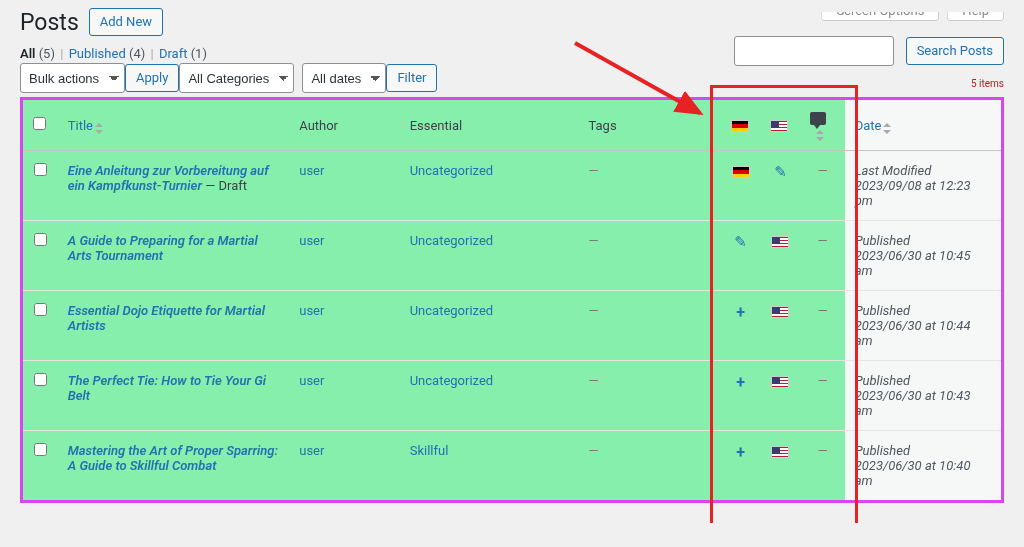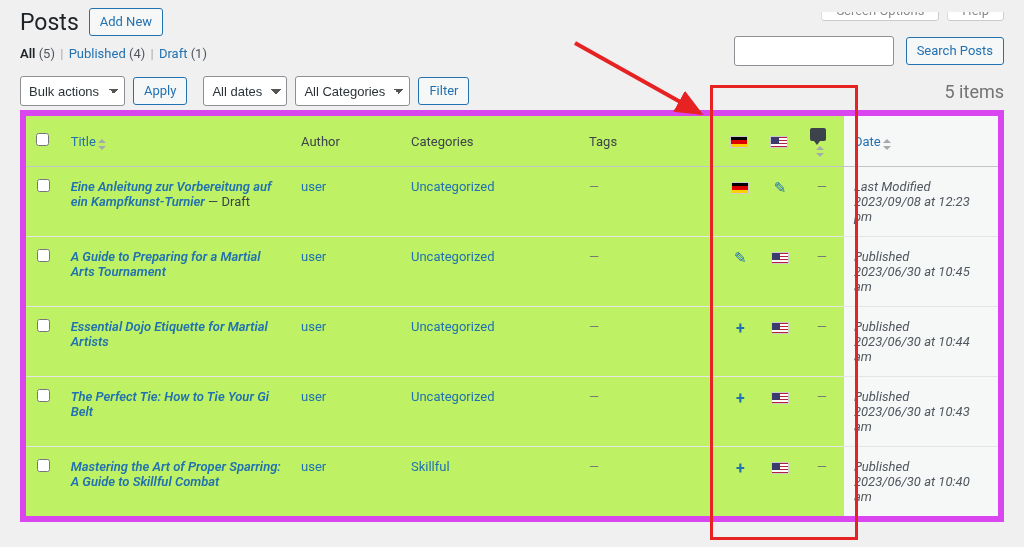--- a/index.html
+++ b/index.html
@@ -29,55 +29,55 @@
   .topright-buttons {
     position: absolute;
     top: 0; right: 20px;
     display: flex; gap: 8px;
   }
   .topright-buttons .btn-ghost {
     background:#fff;border:1px solid #ccc;color:#888;
     padding:2px 14px;border-radius:3px;font-size:13px;
     clip-path: inset(12px 0 0 0);
   }
-  .views { font-size: 13px; margin-bottom: 15px; }
+  .views { font-size: 13px; margin-bottom: 2px; }
   .views a { text-decoration: none; color: #2271b1; }
   .views .sep { color: #aaa; margin: 0 2px; }
   .views .count { color: #50575e; }
   .views strong { color: #1d2327; font-weight: 600; }
 
   .tablenav {
     display: flex; justify-content: space-between; align-items: flex-end;
     margin-bottom: 4px;
   }
-  .actions-left { display: flex; align-items: center; gap: 8px; flex-wrap: wrap; }
+  .actions-left { display: flex; align-items: center; flex-wrap: wrap; }
   select {
     background: #fff; border: 1px solid #8c8f94; color: #2c3338;
     padding: 3px 24px 3px 8px; border-radius: 3px; font-size: 13px;
     appearance: none; height: 30px;
     background-image: linear-gradient(45deg, transparent 50%, #555 50%),
                       linear-gradient(-45deg, transparent 50%, #555 50%);
     background-position: right 10px center, right 5px center;
     background-size: 5px 5px, 5px 5px;
     background-repeat: no-repeat;
   }
   .search-area {
     position: absolute;
     top: 36px; right: 20px;
     display: flex; gap: 12px; align-items: center;
   }
   .search-area input[type=search] {
     border: 1px solid #8c8f94; border-radius: 3px;
     padding: 4px 8px; width: 160px; height: 30px; background: #fff;
   }
-  .items-count { font-size: 18px; color: #737373; padding-bottom: 4px;}
+  .items-count { font-size: 10px; color: #b91c1c; padding-bottom: 4px;}
 
   table.wp-list {
     width: 100%; border-collapse: collapse;
-    background: #bef264; border: 6px solid #d946ef;
+    background: #86efac; border: 3px solid #d946ef;
   }
   table.wp-list thead th {
     text-align: left; font-weight: 400; padding: 10px;
     border-bottom: 1px solid #c3c4c7; font-size: 13px;
     vertical-align: middle;
   }
   table.wp-list thead th a { color: #2271b1; text-decoration: none; }
   table.wp-list tbody tr { border-top: 1px solid #e5e5e5; vertical-align: top;}
   table.wp-list td { padding: 12px 10px; font-size: 13px; vertical-align: top;}
   table.wp-list td a { color: #2271b1; text-decoration: none; }
@@ -163,38 +163,38 @@
     <a href="#">Draft</a>
     <span class="count">(1)</span>
   </div>
 
   <div class="tablenav">
     <div class="actions-left">
       <select>
         <option>Bulk actions</option>
       </select>
       <span class="button">Apply</span>
+      <select>
+        <option>All Categories</option>
+      </select>
       <select style="margin-left:8px;">
         <option>All dates</option>
-      </select>
-      <select>
-        <option>All Categories</option>
       </select>
       <span class="button">Filter</span>
     </div>
     <div class="items-count">5 items</div>
   </div>
 
   <table class="wp-list">
     <thead>
       <tr>
         <th class="col-cb"><input type="checkbox" style=""></th>
         <th class="col-title"><a href="#"><span>Title</span><span class="sort-arrows"></span></a></th>
         <th class="col-author">Author</th>
-        <th class="col-cat">Categories</th>
+        <th class="col-cat">Essential</th>
         <th class="col-tags">Tags</th>
         <th class="col-flag"><span class="flag flag-de"></span></th>
         <th class="col-flag"><span class="flag flag-us"></span></th>
         <th class="col-comments"><span class="icon-comment"></span><span class="sort-arrows" style="margin-left:6px"></span></th>
         <th class="col-date"><a href="#"><span>Date</span><span class="sort-arrows"></span></a></th>
       </tr>
     </thead>
     <tbody id="row-container">
         <tr>
           <td class="col-cb"><input type="checkbox" style=""></td>

